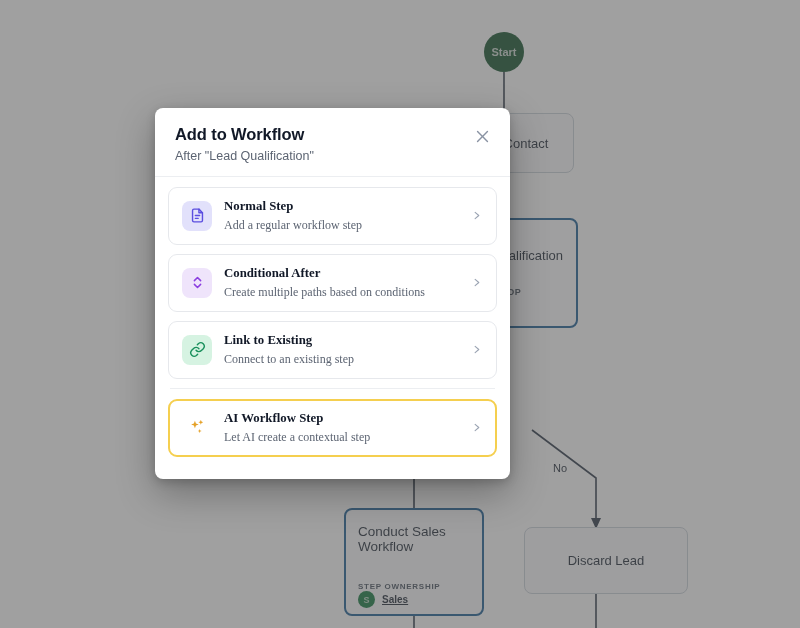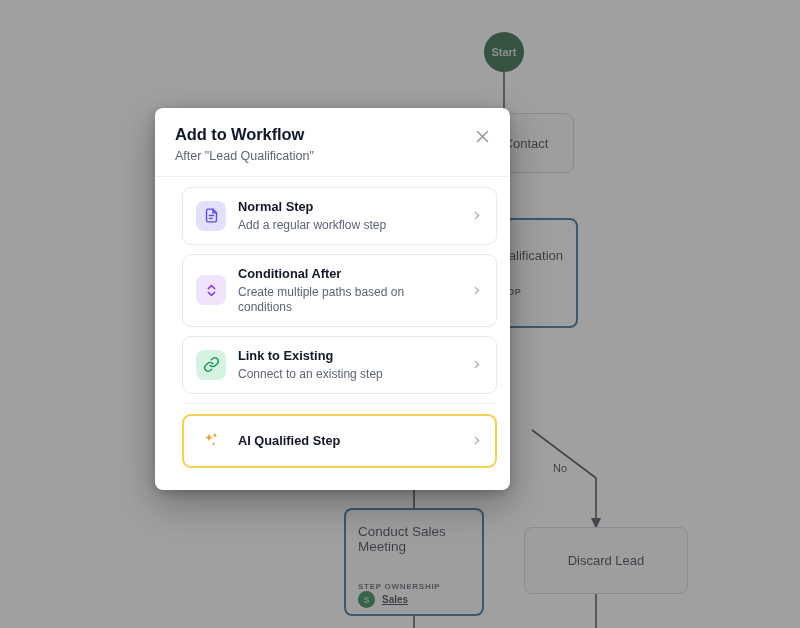--- a/index.html
+++ b/index.html
@@ -147,21 +147,21 @@
     right: 16px;
     top: 16px;
     width: 24px; height: 24px;
     display: flex;
     align-items: center;
     justify-content: center;
     cursor: pointer;
     color: #8a93a3;
   }
 
-  .modal-body { padding: 10px 13px 13px 27px; }
+  .modal-body { padding: 10px 13px 13px 13px; font-family: Liberation Serif, serif; }
 
   .option {
     display: flex;
     align-items: center;
     gap: 12px;
     border: 1px solid #e6e8ec;
     border-radius: 9px;
     padding: 11px 13px;
     margin-bottom: 9px;
     background: #ffffff;
@@ -238,21 +238,21 @@
     <span style="font-size:9px;color:#4b5563;font-weight:600;letter-spacing:0.08em;margin-top:24px;">SOP</span>
   </div>
 
   <div class="diamond-wrap" style="left:438px; top:360px;">
     <div class="node node-diamond">Qualified?</div>
   </div>
 
   <span class="edge-label" style="left:553px; top:462px;">No</span>
 
   <div class="node node-card" style="left:344px; top:508px; width:140px; height:108px;">
-    <div class="card-title">Conduct Sales Meeting</div>
+    <div class="card-title">Conduct Sales Workflow</div>
     <div class="card-sub-label">STEP OWNERSHIP</div>
     <div class="owner-row">
       <div class="owner-avatar">S</div>
       <div class="owner-name">Sales</div>
     </div>
   </div>
 
   <div class="node node-box" style="left:524px; top:527px; width:164px; height:67px;">Discard Lead</div>
 </div>
 
@@ -333,21 +333,22 @@
 
     <div class="option highlight">
       <div class="opt-icon" style="background:#ffffff;">
         <svg width="20" height="20" viewBox="0 0 24 24" fill="#e5a128">
           <path d="M9.5 3.2l1.25 3.3 3.3 1.25-3.3 1.25L9.5 12.3 8.25 9 4.95 7.75 8.25 6.5z"></path>
           <path d="M16.6 2.2l.8 2.1 2.1.8-2.1.8-.8 2.1-.8-2.1-2.1-.8 2.1-.8z"></path>
           <path d="M15.2 13.1l.65 1.75 1.75.65-1.75.65-.65 1.75-.65-1.75-1.75-.65 1.75-.65z"></path>
         </svg>
       </div>
       <div class="opt-text">
-        <div class="opt-title">AI Qualified Step</div>
+        <div class="opt-title">AI Workflow Step</div>
+        <div class="opt-desc">Let AI create a contextual step</div>
       </div>
       <div class="opt-chevron">
         <svg width="11" height="11" viewBox="0 0 24 24" fill="none" stroke="currentColor" stroke-width="2.4" stroke-linecap="round" stroke-linejoin="round">
             <polyline points="9 5 17 12 9 19"></polyline>
           </svg>
       </div>
     </div>
 
 
   </div>

